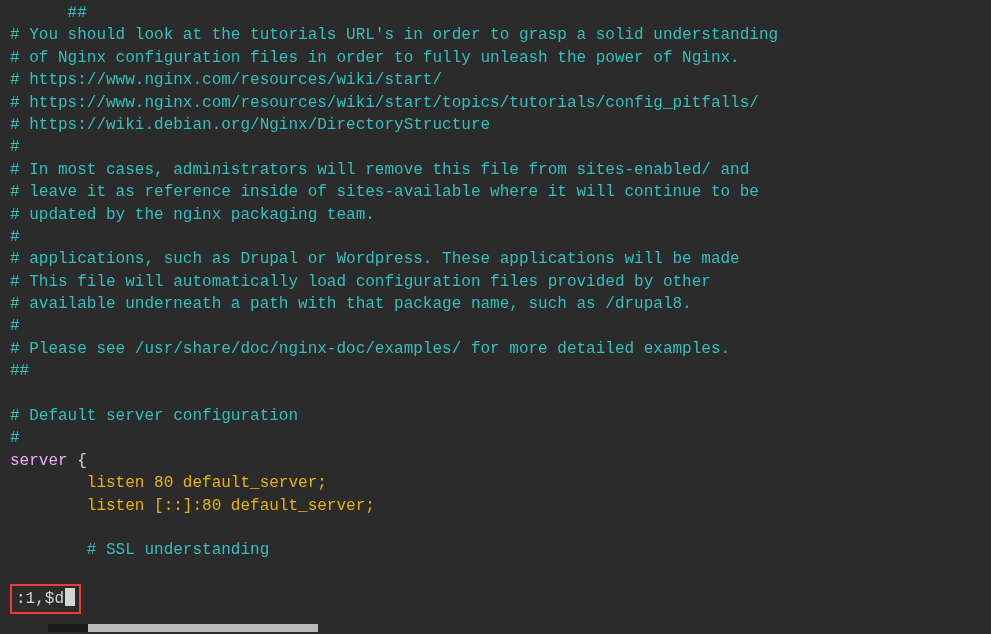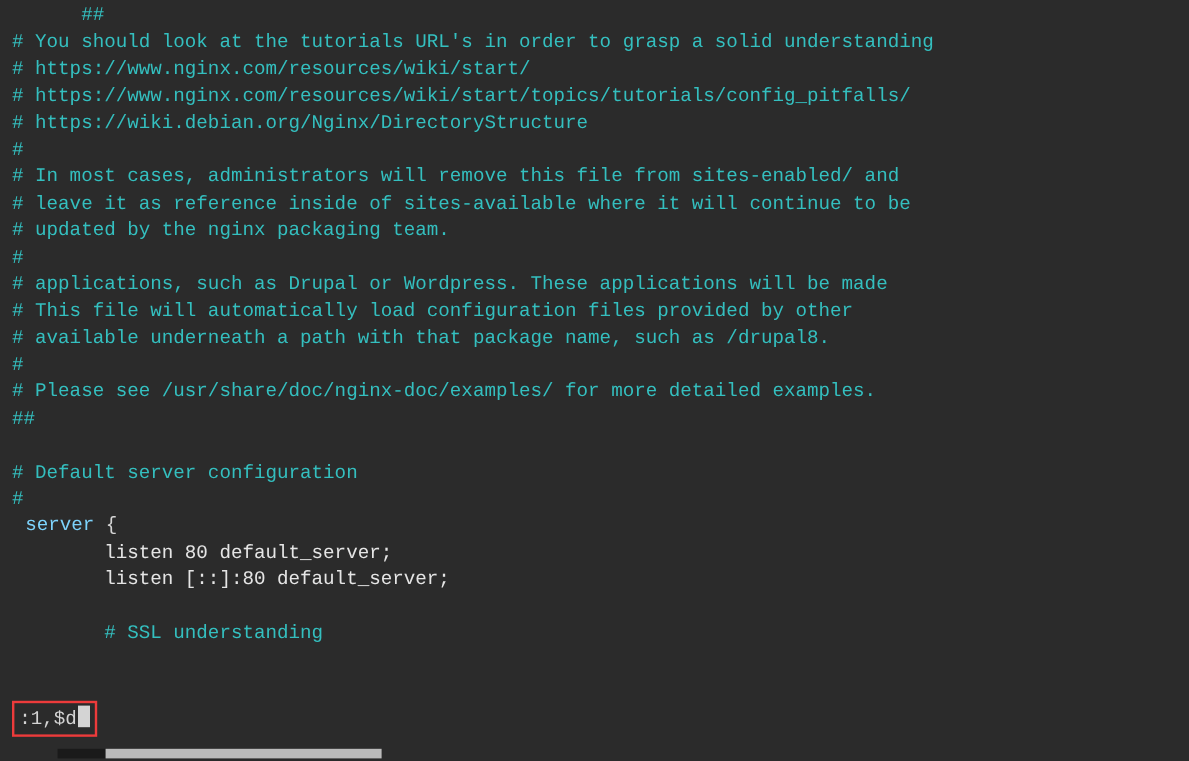--- a/index.html
+++ b/index.html
@@ -22,28 +22,27 @@
       padding: 2px 0 0 10px;
     }
     .line {
       white-space: pre;
       min-height: 22px;
     }
     .comment {
       color: #34bfbf;
     }
     .keyword {
-      color: #7dd3fc;
-      margin-left: 11px;
+      color: #f0abfc;
     }
     .brace {
       color: #d4d4d4;
     }
     .directive {
-      color: #e5e5e5;
+      color: #eab308;
     }
     .command-line {
       position: absolute;
       bottom: 20px;
       left: 10px;
       display: flex;
       border: 2px solid #ed3b3b;
       padding: 2px 4px;
     }
     .command-text {
@@ -76,20 +75,21 @@
       width: 230px;
       height: 8px;
     }
   </style>
 </head>
 <body>
 
 <div class="editor-content" id="editor-lines">
     <div class="line"><span class="comment">      ##</span></div>
     <div class="line"><span class="comment"># You should look at the tutorials URL's in order to grasp a solid understanding</span></div>
+    <div class="line"><span class="comment"># of Nginx configuration files in order to fully unleash the power of Nginx.</span></div>
     <div class="line"><span class="comment"># https://www.nginx.com/resources/wiki/start/</span></div>
     <div class="line"><span class="comment"># https://www.nginx.com/resources/wiki/start/topics/tutorials/config_pitfalls/</span></div>
     <div class="line"><span class="comment"># https://wiki.debian.org/Nginx/DirectoryStructure</span></div>
     <div class="line"><span class="comment">#</span></div>
     <div class="line"><span class="comment"># In most cases, administrators will remove this file from sites-enabled/ and</span></div>
     <div class="line"><span class="comment"># leave it as reference inside of sites-available where it will continue to be</span></div>
     <div class="line"><span class="comment"># updated by the nginx packaging team.</span></div>
     <div class="line"><span class="comment">#</span></div>
     <div class="line"><span class="comment"># applications, such as Drupal or Wordpress. These applications will be made</span></div>
     <div class="line"><span class="comment"># This file will automatically load configuration files provided by other</span></div>

